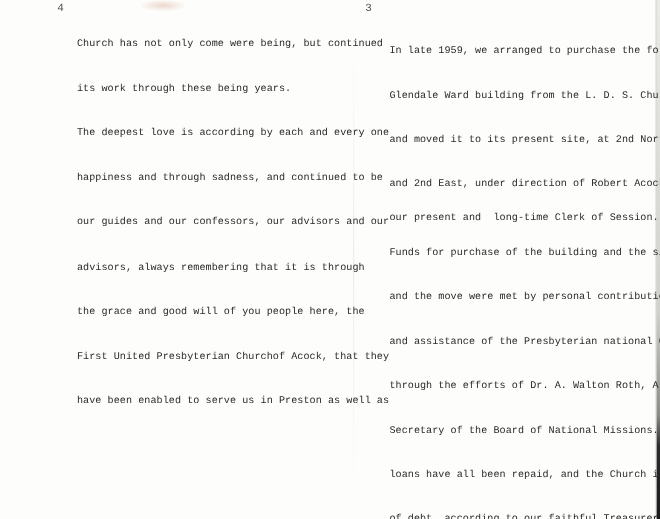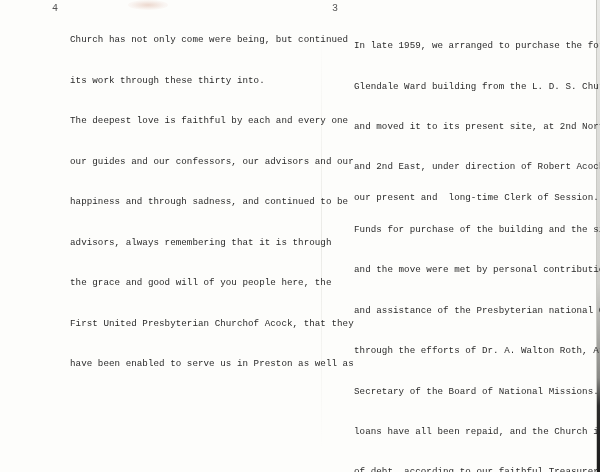--- a/index.html
+++ b/index.html
@@ -85,24 +85,24 @@
   <div class="stain"></div>
   <div class="fold"></div>
   <div class="right-edge-line"></div>
   <div class="right-edge"></div>
 
   <span class="page-number pn-left">4</span>
   <span class="page-number pn-right">3</span>
 
   <div class="page page-left">
     <span class="line">Church has not only come were being, but continued</span>
-    <span class="line">its work through these thirty into.</span>
-    <span class="line">The deepest love is faithful by each and every one</span>
+    <span class="line">its work through these being years.</span>
+    <span class="line">The deepest love is according by each and every one</span>
+    <span class="line">happiness and through sadness, and continued to be</span>
     <span class="line">our guides and our confessors, our advisors and our</span>
-    <span class="line">happiness and through sadness, and continued to be</span>
     <span class="line">advisors, always remembering that it is through</span>
     <span class="line">the grace and good will of you people here, the</span>
     <span class="line">First United Presbyterian Churchof Acock, that they</span>
     <span class="line">have been enabled to serve us in Preston as well as</span>
     
   </div>
 
   <div class="page page-right">
     <span class="line">In late 1959, we arranged to purchase the former</span>
     <span class="line">Glendale Ward building from the L. D. S. Church,</span>

